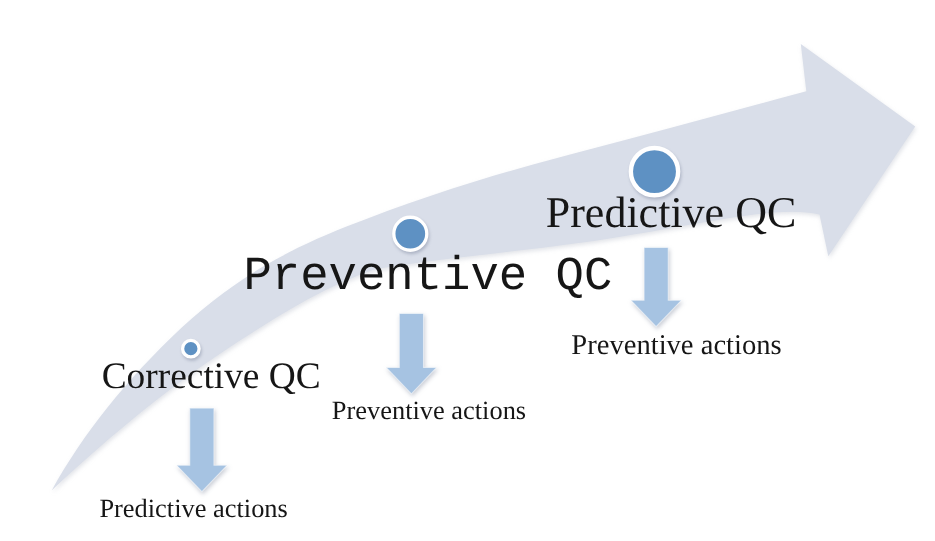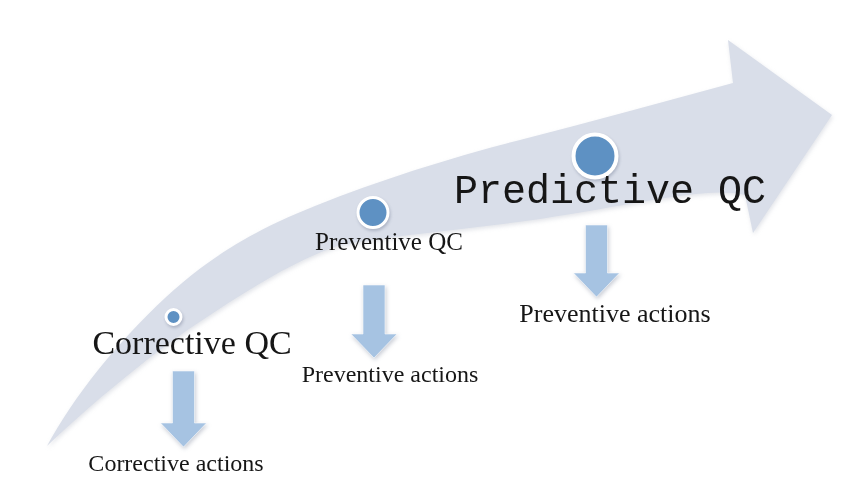--- a/index.html
+++ b/index.html
@@ -6,22 +6,22 @@
   .canvas{
     position:relative;width:850px;height:492px;background:#ffffff;
     overflow:hidden;font-family:"Liberation Serif","DejaVu Serif",serif;
   }
   .gfx{position:absolute;left:0;top:0;}
   .swoosh{filter:drop-shadow(1px 2px 2px rgba(150,158,175,.28));}
   .marker{stroke:#ffffff;filter:drop-shadow(1px 2px 1.5px rgba(110,120,145,.40));}
   .darrow{stroke:rgba(255,255,255,.55);stroke-width:1;filter:drop-shadow(1.5px 2px 2px rgba(110,120,145,.38));}
   .label{position:absolute;transform:translateX(-50%);white-space:nowrap;color:#161616;line-height:1.05;}
   .qc1{left:192px;top:325px;font-size:34px;text-align:right;}
-  .qc2{left:389px;top:229px;font-size:25px;}
-  .qc3{left:610px;top:172px;font-size:40px;font-family:Liberation Mono, monospace;}
+  .qc2{left:389px;top:229px;font-size:43px;font-family:Liberation Mono, monospace;}
+  .qc3{left:610px;top:172px;font-size:40px;}
   .act1{left:176px;top:451px;font-size:24px;}
   .act2{left:390px;top:362px;font-size:24px;}
   .act3{left:615px;top:300px;font-size:26px;}
 </style>
 </head>
 <body>
 
 <div class="canvas">
 
   <svg class="gfx" width="850" height="492" viewBox="0 0 850 492">
@@ -47,17 +47,17 @@
 
     <polygon class="darrow" points="172.5,371 194.5,371 194.5,423 206.5,423 183.5,447 160.5,423 172.5,423" fill="#a6c3e2"></polygon>
     <polygon class="darrow" points="363,285 385,285 385,334 397,334 374,358 351,334 363,334" fill="#a6c3e2"></polygon>
     <polygon class="darrow" points="585.5,225 607.5,225 607.5,273 619.5,273 596.5,297 573.5,273 585.5,273" fill="#a6c3e2"></polygon>
   </svg>
 
   <div class="label qc1">Corrective QC</div>
   <div class="label qc2">Preventive QC</div>
   <div class="label qc3">Predictive QC</div>
 
-  <div class="label act1">Corrective actions</div>
+  <div class="label act1">Predictive actions</div>
   <div class="label act2">Preventive actions</div>
   <div class="label act3">Preventive actions</div>
 
 </div>
 
 </body></html>

